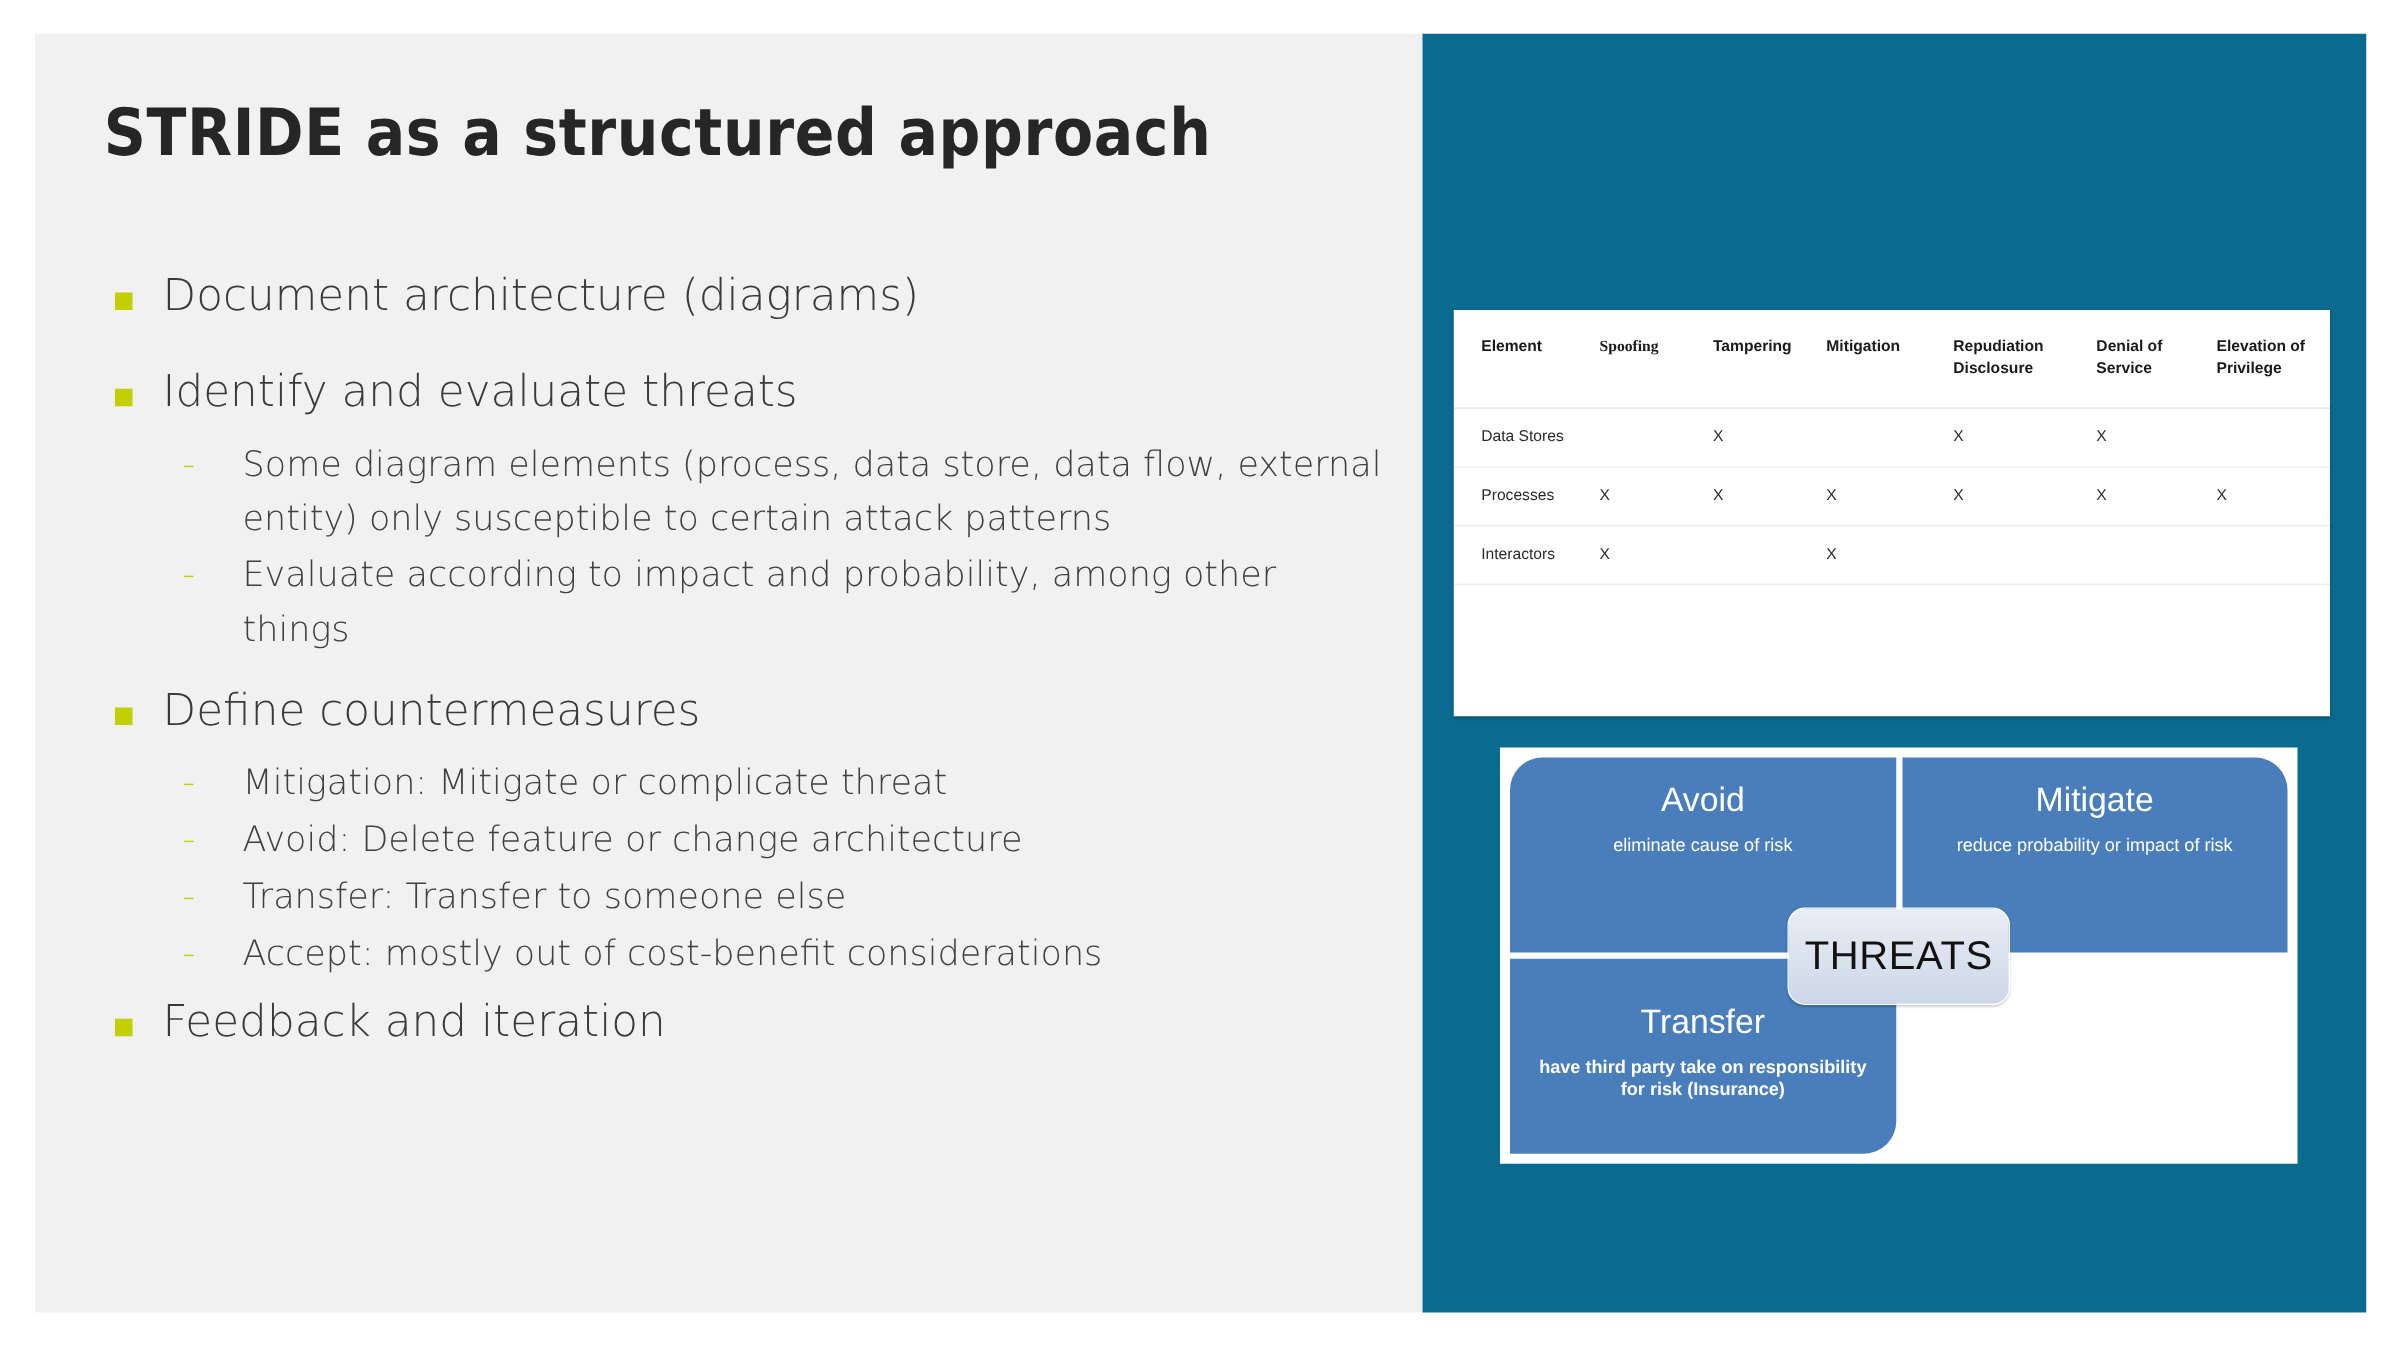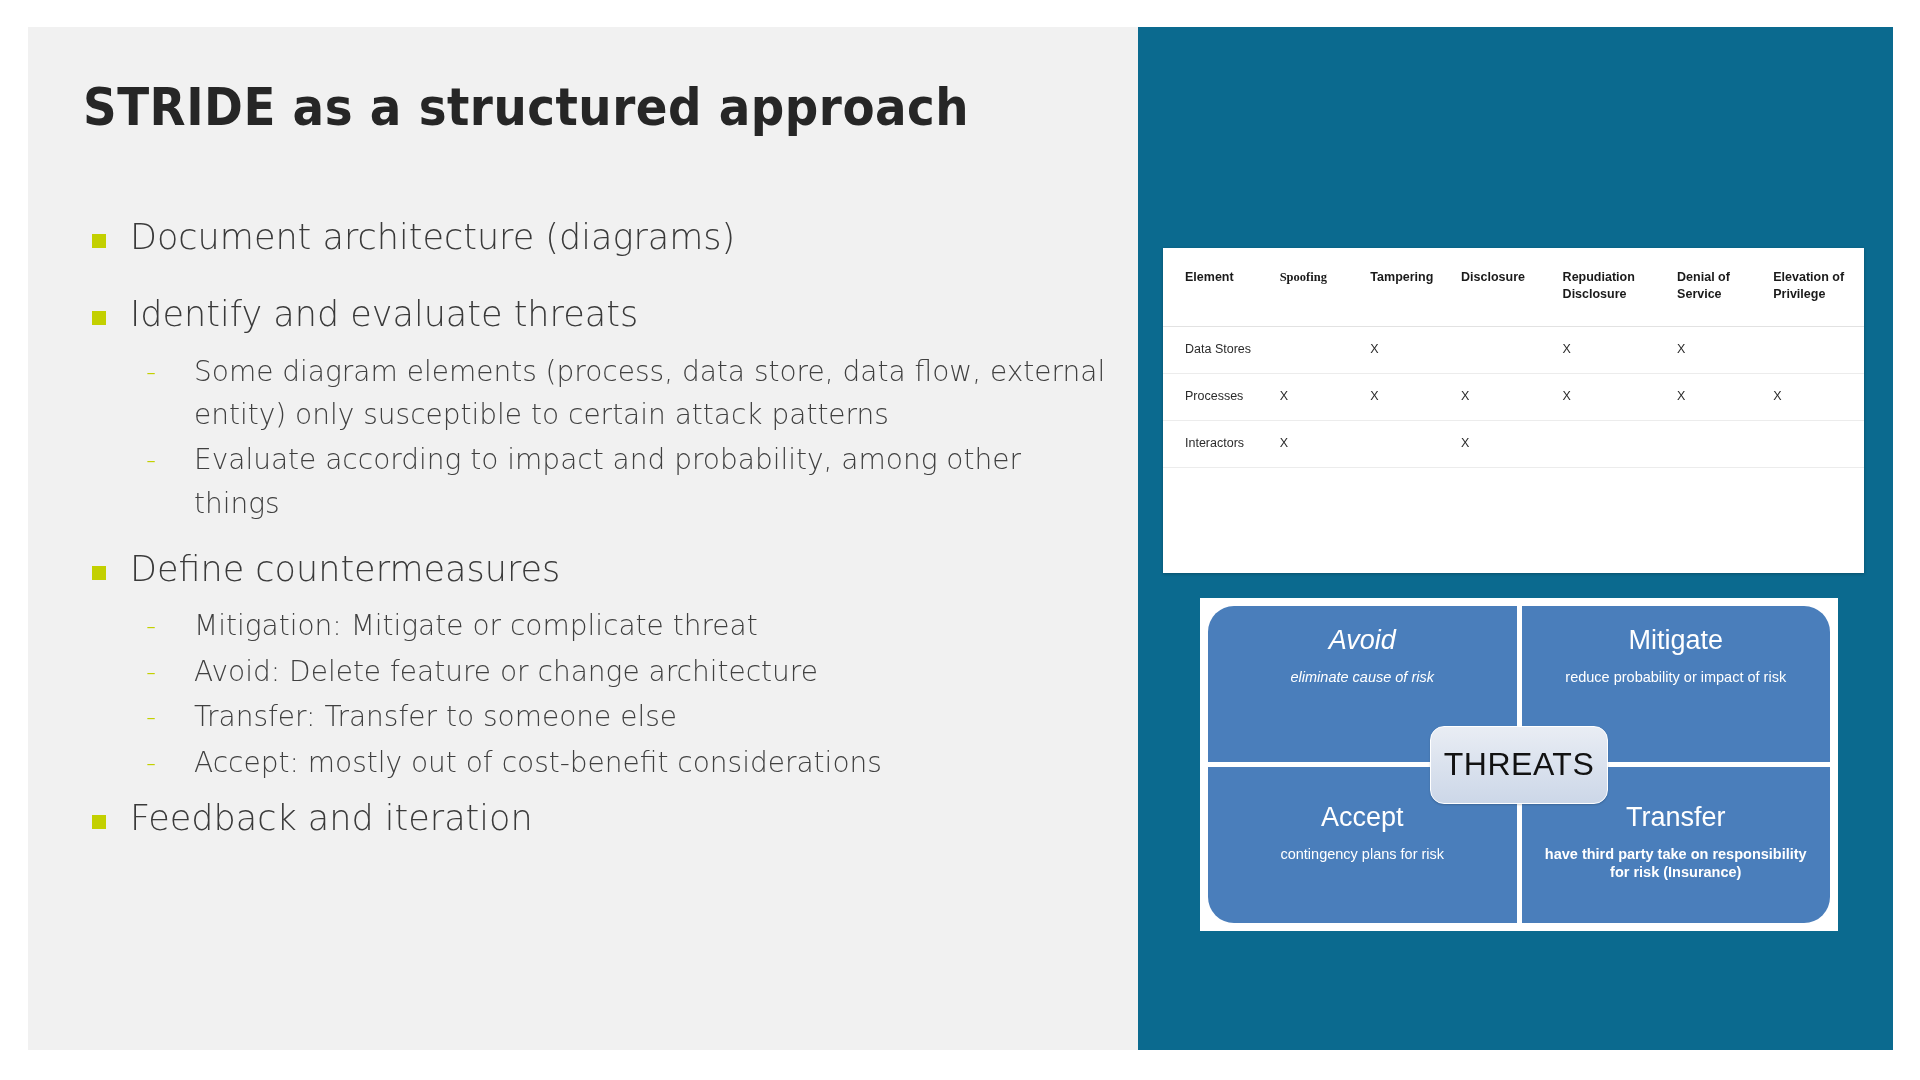--- a/index.html
+++ b/index.html
@@ -179,21 +179,21 @@
   .quad {
     background: #4a7ebb;
     color: #ffffff;
     display: flex;
     flex-direction: column;
     align-items: center;
     justify-content: flex-start;
     padding-top: 20px;
     box-sizing: border-box;
   }
-  .quad.tl { border-top-left-radius: 26px; font-style: italic; }
+  .quad.tl { border-top-left-radius: 26px; }
   .quad.tr { border-top-right-radius: 26px; align-items: center; }
   .quad.bl { border-bottom-left-radius: 26px; padding-top: 36px; }
   .quad.br { border-bottom-right-radius: 26px; padding-top: 36px; }
   .quad-title {
     font-size: 27px;
     font-weight: normal;
     line-height: 1.1;
     margin-bottom: 12px;
     font-family: "Liberation Sans", sans-serif;
   }
@@ -298,21 +298,21 @@
 
   <div class="right-panel">
 
     <div class="table-card">
       <table class="stride-table">
         <thead>
           <tr>
             <th class="col-el">Element</th>
             <th class="col-sp">Spoofing</th>
             <th class="col-ta">Tampering</th>
-            <th class="col-re">Disclosure</th>
+            <th class="col-re">Mitigation</th>
             <th class="col-id">Repudiation Disclosure</th>
             <th class="col-ds">Denial of Service</th>
             <th class="col-ep">Elevation of Privilege</th>
           </tr>
         </thead>
         <tbody>
           <tr>
             <td>Data Stores</td>
             <td class="mark"></td>
             <td class="mark">X</td>
@@ -349,24 +349,20 @@
         <div class="quad tl">
           <div class="quad-title">Avoid</div>
           <div class="quad-sub light">eliminate cause of risk</div>
         </div>
 
         <div class="quad tr">
           <div class="quad-title">Mitigate</div>
           <div class="quad-sub light">reduce probability or impact of risk</div>
         </div>
 
-        <div class="quad bl">
-          <div class="quad-title">Accept</div>
-          <div class="quad-sub light">contingency plans for risk</div>
-        </div>
 
         <div class="quad br">
           <div class="quad-title">Transfer</div>
           <div class="quad-sub">have third party take on responsibility for risk (Insurance)</div>
         </div>
 
         <div class="threats-badge">THREATS</div>
       </div>
     </div>
 

